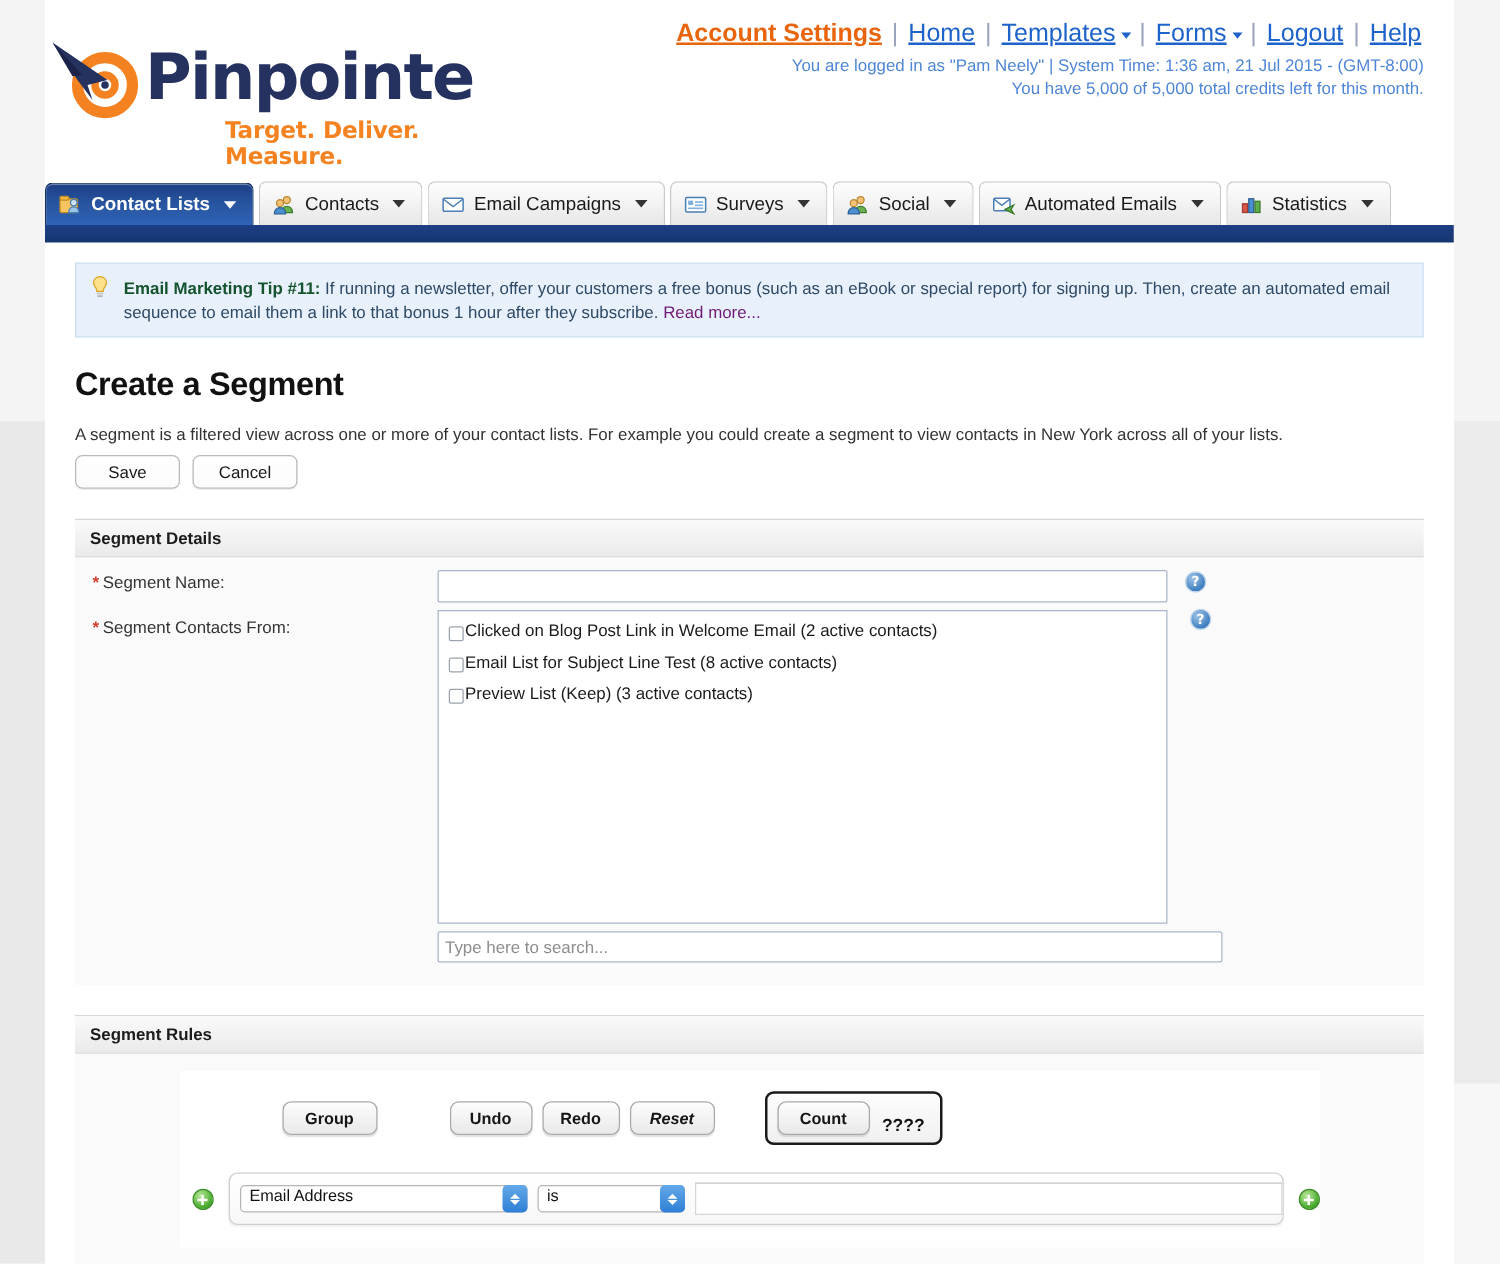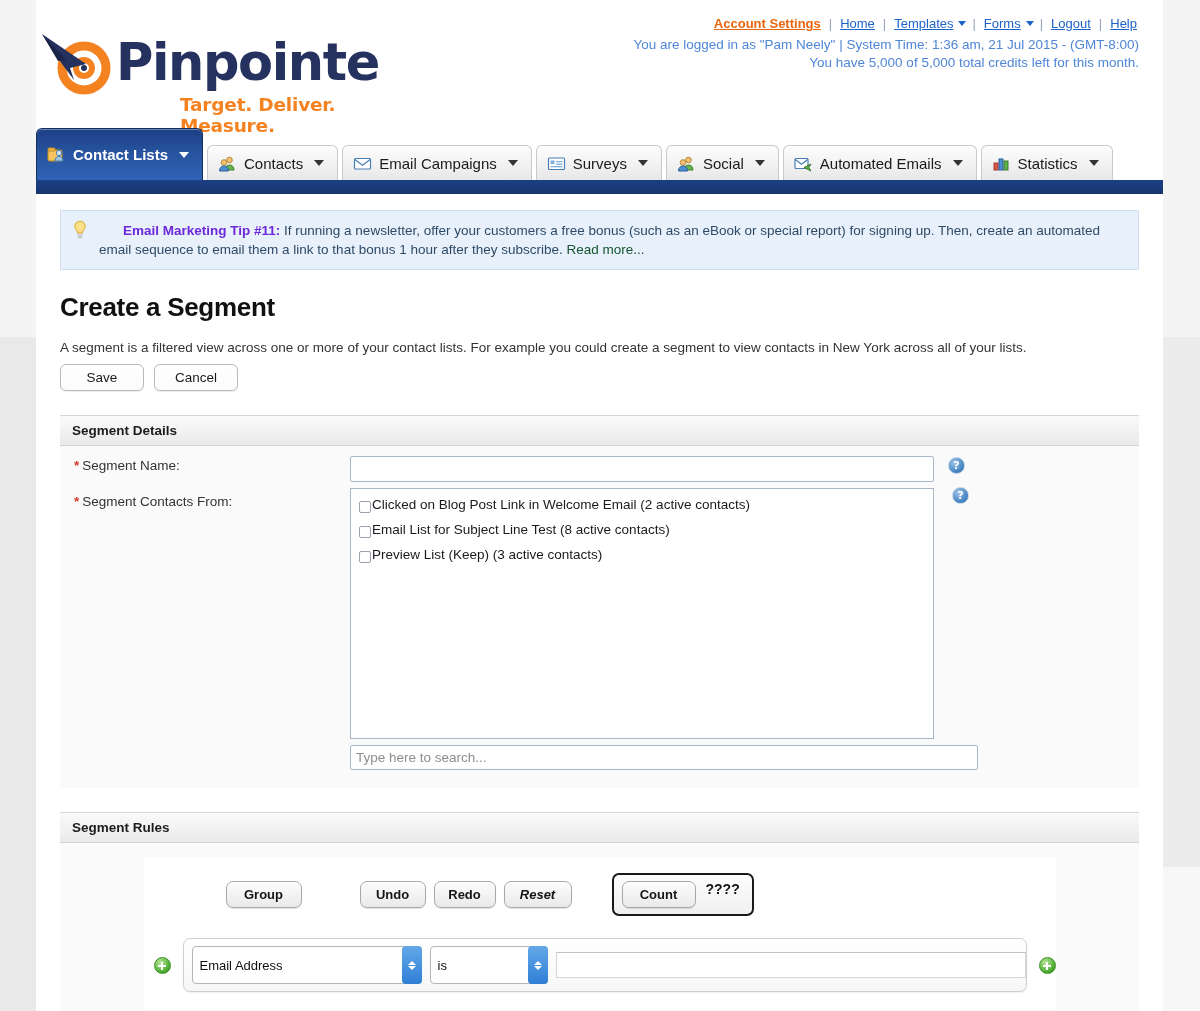--- a/index.html
+++ b/index.html
@@ -35,21 +35,21 @@
     letter-spacing:-1.4px;
   }
   .logo-tag {
     position:absolute; left:140px; top:66px;
     font-family:"DejaVu Sans", sans-serif;
     font-size:18.5px; font-weight:bold; color:#f58220;
     letter-spacing:-0.2px;
   }
 
   .utility { position:absolute; right:24px; top:16px; text-align:right; }
-  .util-links { font-size:13px; color:#8c98b8; white-space:nowrap; }
+  .util-links { font-size:20px; color:#8c98b8; white-space:nowrap; }
   .util-links a {
     color:#1d63c9; text-decoration:underline; font-weight:normal;
     margin:0 2px;
   }
   .util-links a.accent { color:#e8650d; font-weight:bold; }
   .util-links .sep { color:#9aa4bd; margin:0 6px; font-weight:normal; }
   .caret-down {
     display:inline-block; width:0; height:0; margin-left:3px;
     border-left:4px solid transparent; border-right:4px solid transparent;
     border-top:5px solid #1d63c9; vertical-align:2px;
@@ -65,21 +65,21 @@
     height:35px; display:flex; align-items:center; gap:7px;
     padding:0 13px 0 10px;
     background:linear-gradient(to bottom,#fdfdfd 0%,#f3f3f3 48%,#e7e7e7 100%);
     border:1px solid #c9c9c9; border-bottom:none;
     border-radius:6px 6px 0 0;
     margin-right:4px;
     font-size:15px; color:#1a1a1a;
     white-space:nowrap;
   }
   .tab.active {
-    height:52px;
+    height:34px;
     background:linear-gradient(to bottom,#1d3f86 0%,#27539e 45%,#2f63b6 100%);
     border:1px solid #13305f; border-bottom:none;
     color:#ffffff; font-weight:bold;
     box-shadow:inset 0 1px 0 rgba(255,255,255,.35);
   }
   .tab .tcaret {
     width:0; height:0; margin-left:4px;
     border-left:5px solid transparent; border-right:5px solid transparent;
     border-top:6px solid #333; 
   }
@@ -88,22 +88,22 @@
   .navbar-blue { height:14px; background:linear-gradient(to bottom,#1c3f85,#16356f); }
 
   
   .tipwrap { padding:16px 24px 0 24px; }
   .tipbar {
     position:relative;
     background:#e8f1fb; border:1px solid #cddff0;
     padding:10px 14px 10px 38px;
     font-size:13.5px; line-height:19px; color:#2e4a66;
   }
-  .tipbar b { color:#6d28d9;margin-left:24px; }
-  .tipbar a { color:#14532d; text-decoration:none; }
+  .tipbar b { color:#14532d; }
+  .tipbar a { color:#701a75; text-decoration:none; }
   .bulb { position:absolute; left:11px; top:9px; width:16px; height:20px; }
 
   
   .content { padding:0 24px; }
   h1.page-title {
     font-size:26px; font-weight:bold; color:#111;
     margin:22px 0 0 0; letter-spacing:-0.3px;
   }
   .page-desc { font-size:13.5px; color:#333; margin:17px 0 0 0; }
 
@@ -185,21 +185,21 @@
     padding:5px 0; text-align:center; min-width:64px;
     box-shadow:0 1px 1px rgba(0,0,0,.12);
     font-family:"Liberation Sans", sans-serif; cursor:pointer;
   }
   .sbtn.group { min-width:76px; margin-right:58px;margin-left:48px; }
   .sbtn.undo  { min-width:66px; margin-right:8px; }
   .sbtn.redo  { min-width:62px; margin-right:8px; }
   .sbtn.reset { min-width:68px; margin-right:40px;font-style:italic; }
   .count-box {
     border:2px solid #1a1a1a; border-radius:7px;
-    display:flex; align-items:flex-start; gap:10px;
+    display:flex; align-items:flex-end; gap:10px;
     padding:6px 12px 6px 8px;
     background:linear-gradient(to bottom,#fdfdfd,#f0f0f0);
   }
   .count-box .sbtn { min-width:74px; }
   .count-val { font-size:14px; font-weight:bold; color:#111; }
 
   .rule-row { display:flex; align-items:center; margin-top:22px; padding-left:10px; }
   .plus-icon {
     width:17px; height:17px; border-radius:50%; flex:0 0 17px;
     background:radial-gradient(circle at 36% 30%, #b9e79a, #4aab2e 68%, #2f7d1d);
@@ -212,23 +212,23 @@
   .plus-icon::after  { left:6.5px; top:4px; width:2px; height:8px; }
 
   .rule-shell {
     flex:1; margin:0 12px;
     border:1px solid #cfcfcf; border-radius:7px;
     background:linear-gradient(to bottom,#ffffff,#f7f7f7);
     display:flex; align-items:center; padding:7px 0 7px 8px;
     box-shadow:0 1px 1px rgba(0,0,0,.06);
   }
   .mac-select {
-    position:relative; height:38px;
+    position:relative; height:22px;
     background:#ffffff; border:1px solid #b5b5b5; border-radius:4px;
-    display:flex; align-items:center;
+    display:flex; align-items:flex-start;
     font-size:13px; color:#111; padding-left:7px;
     margin-right:8px;
   }
   .mac-select.field  { width:230px; }
   .mac-select.op     { width:118px; }
   .mac-select .stepper {
     position:absolute; right:-1px; top:-1px; bottom:-1px; width:20px;
     background:linear-gradient(to bottom,#63a8e8,#2f7fd6);
     border-radius:4px; display:flex; flex-direction:column;
     align-items:center; justify-content:center; gap:1px;

